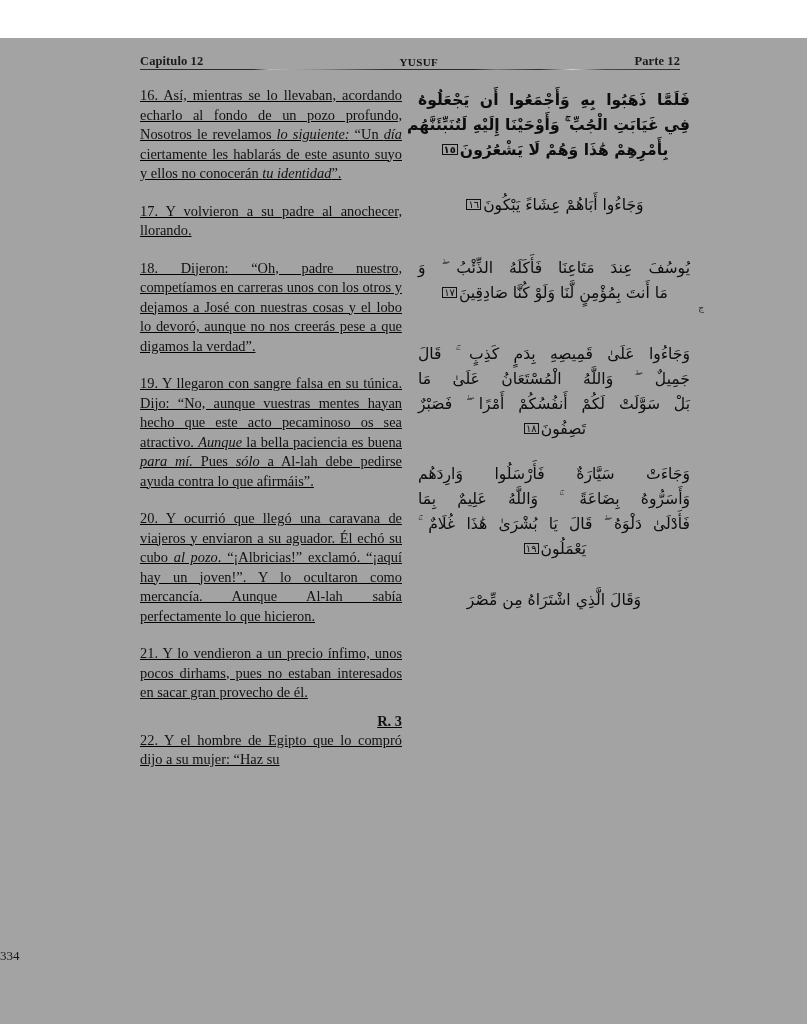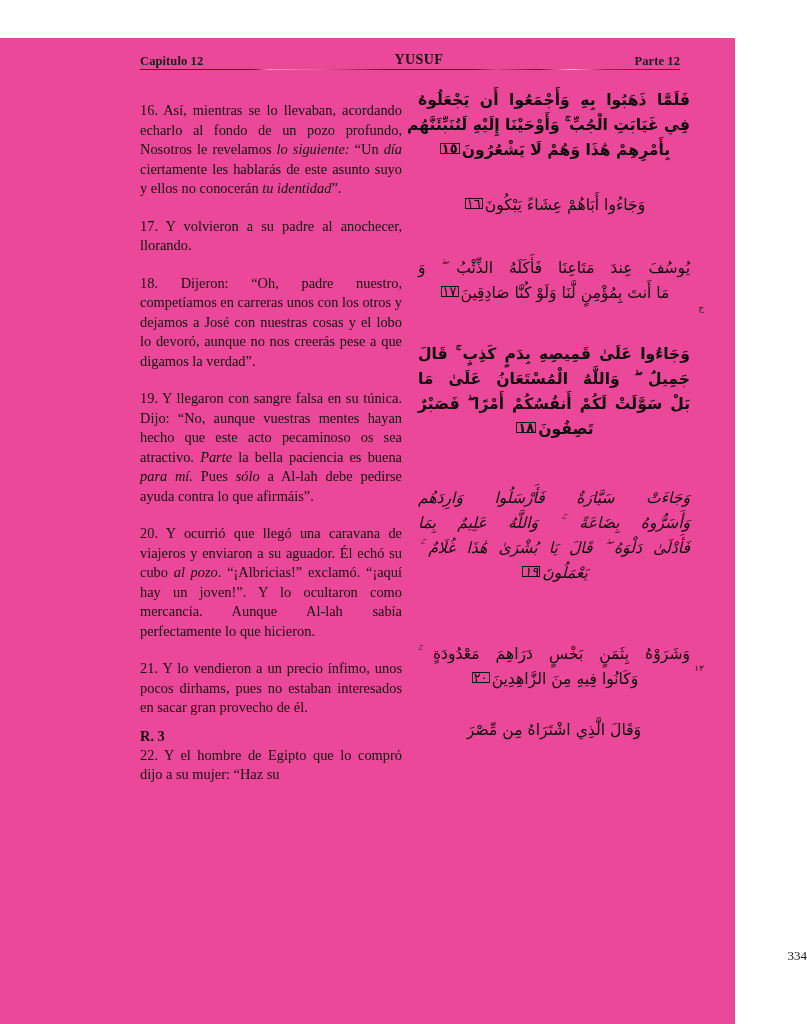--- a/index.html
+++ b/index.html
@@ -11,23 +11,23 @@
     width: 807px;
     height: 1024px;
     font-family: "Liberation Serif", serif;
     overflow: hidden;
     position: relative;
   }
   .page {
     position: absolute;
     left: 0;
     top: 38px;
-    width: 735px;
+    width: 807px;
     height: 986px;
-    background: #ec4899;
+    background: #a3a3a3;
   }
   .top-strip {
     position: absolute;
     left: 0; top: 0;
     width: 807px; height: 38px;
     background: #ffffff;
   }
 
   
   .header {
@@ -47,21 +47,21 @@
   .hdr-item {
     font-weight: bold;
     font-size: 12.5px;
     color: #1b1b1b;
     letter-spacing: 0.1px;
     white-space: nowrap;
     line-height: 14px;
   }
   .hdr-center {
     font-weight: bold;
-    font-size: 14px;
+    font-size: 11px;
     letter-spacing: 0.4px;
     color: #141414;
   }
   .header-rule {
     position: absolute;
     left: 0;
     top: 19px;
     width: 540px;
     height: 1px;
     background: #2a2a2a;
@@ -77,22 +77,23 @@
     top: 48px;
     width: 550px;
   }
   .cols {
     position: relative;
     width: 550px;
   }
   .col-es {
     position: absolute;
     left: 0;
-    top: 15px;
+    top: 0;
     width: 262px;
+    text-decoration: underline;
   }
   .col-ar {
     position: absolute;
     left: 278px;
     top: 0;
     width: 272px;
   }
 
   
   .verse {
@@ -101,21 +102,21 @@
     color: #111;
     text-align: justify;
     text-justify: inter-word;
     margin: 0 0 18px 0;
     -webkit-hyphens: manual;
     hyphens: manual;
   }
   .verse:last-child { margin-bottom: 8px; }
   .verse i { font-style: italic; }
   .rmark {
-    text-align: left;
+    text-align: right;
     font-size: 14.4px;
     line-height: 18px;
     font-weight: bold;
     color: #111;
     margin: 0 0 1px 0;
   }
 
   
   .ayah {
     font-family: "DejaVu Sans", sans-serif;
@@ -127,21 +128,21 @@
     margin: 0 0 16px 0;
     position: relative;
     letter-spacing: 0.2px;
   }
   .ayah .ln { display: block; white-space: nowrap; }
   .ayah .ln.l { text-align: justify; text-align-last: justify; }
   .ayah-num {
     display: inline-block;
     border: 1px solid #111;
     font-family: "DejaVu Sans", sans-serif;
-    font-size: 13px;
+    font-size: 10px;
     line-height: 9px;
     padding: 0 1px;
     margin: 0 2px;
     vertical-align: 2px;
   }
   .margin-mark {
     position: absolute;
     font-family: "DejaVu Sans", sans-serif;
     font-size: 9px;
     line-height: 9px;
@@ -149,21 +150,21 @@
     direction: rtl;
     white-space: nowrap;
   }
 
   
   .folio {
     position: absolute;
     left: 0;
     top: 910px;
     width: 807px;
-    text-align: right;
+    text-align: left;
     font-size: 13px;
     color: #151515;
   }
 </style>
 </head>
 <body>
 
 <div class="top-strip"></div>
 
 <div class="page">
@@ -177,21 +178,21 @@
     <div class="header-rule soft"></div>
   </div>
 
   <div class="body-wrap">
     <div class="cols">
 
       <div class="col-es">
         <p class="verse">16. Así, mientras se lo llevaban, acordando echarlo al fondo de un pozo profundo, Nosotros le revelamos <i>lo siguiente:</i> “Un <i>día</i> ciertamente les hablarás de este asunto suyo y ellos no conocerán <i>tu identidad</i>”.</p>
         <p class="verse">17. Y volvieron a su padre al anochecer, llorando.</p>
         <p class="verse">18. Dijeron: “Oh, padre nuestro, competíamos en carreras unos con los otros y dejamos a José con nuestras cosas y el lobo lo devoró, aunque no nos creerás pese a que digamos la verdad”.</p>
-        <p class="verse">19. Y llegaron con sangre falsa en su túnica. Dijo: “No, aunque vuestras mentes hayan hecho que este acto pecaminoso os sea atractivo. <i>Parte</i> la bella paciencia es buena <i>para mí.</i> Pues <i>sólo</i> a Al-lah debe pedirse ayuda contra lo que afirmáis”.</p>
+        <p class="verse">19. Y llegaron con sangre falsa en su túnica. Dijo: “No, aunque vuestras mentes hayan hecho que este acto pecaminoso os sea atractivo. <i>Aunque</i> la bella paciencia es buena <i>para mí.</i> Pues <i>sólo</i> a Al-lah debe pedirse ayuda contra lo que afirmáis”.</p>
         <p class="verse">20. Y ocurrió que llegó una caravana de viajeros y enviaron a su aguador. Él echó su cubo <i>al pozo</i>. “¡Albricias!” exclamó. “¡aquí hay un joven!”. Y lo ocultaron como mercancía. Aunque Al-lah sabía perfectamente lo que hicieron.</p>
         <p class="verse" style="margin-bottom:9px;">21. Y lo vendieron a un precio ínfimo, unos pocos dirhams, pues no estaban interesados en sacar gran provecho de él.</p>
         <p class="rmark">R. 3</p>
         <p class="verse">22. Y el hombre de Egipto que lo compró dijo a su mujer: “Haz su</p>
       </div>
 
       <div class="col-ar">
 
         <div class="ayah" style="margin-top:2px;margin-bottom:30px;font-weight:bold;">
           <span class="ln l">فَلَمَّا ذَهَبُوا بِهِ وَأَجْمَعُوا أَن يَجْعَلُوهُ</span>
@@ -202,39 +203,34 @@
         <div class="ayah" style="margin-bottom:38px;margin-top:15px;">
           <span class="ln"><span>وَجَاءُوا أَبَاهُمْ عِشَاءً يَبْكُونَ</span><span class="ayah-num">١٦</span></span>
         </div>
 
         <div class="ayah" style="margin-bottom:36px;">
           <span class="ln l">يُوسُفَ عِندَ مَتَاعِنَا فَأَكَلَهُ الذِّئْبُ ۖ وَ</span>
           <span class="ln"><span>مَا أَنتَ بِمُؤْمِنٍ لَّنَا وَلَوْ كُنَّا صَادِقِينَ</span><span class="ayah-num">١٧</span></span>
           <span class="margin-mark" style="right:-14px;top:48px;">ج</span>
         </div>
 
-        <div class="ayah" style="margin-bottom:44px;font-weight:bold;">
+        <div class="ayah" style="margin-bottom:20px;">
           <span class="ln l">وَجَاءُوا عَلَىٰ قَمِيصِهِ بِدَمٍ كَذِبٍ ۚ قَالَ</span>
           <span class="ln l">جَمِيلٌ ۖ وَاللَّهُ الْمُسْتَعَانُ عَلَىٰ مَا</span>
           <span class="ln l">بَلْ سَوَّلَتْ لَكُمْ أَنفُسُكُمْ أَمْرًا ۖ فَصَبْرٌ</span>
           <span class="ln"><span>تَصِفُونَ</span><span class="ayah-num">١٨</span></span>
         </div>
 
-        <div class="ayah" style="margin-bottom:56px;font-style:italic;">
+        <div class="ayah" style="margin-bottom:26px;">
           <span class="ln l">وَجَاءَتْ سَيَّارَةٌ فَأَرْسَلُوا وَارِدَهُم</span>
           <span class="ln l">وَأَسَرُّوهُ بِضَاعَةً ۚ وَاللَّهُ عَلِيمٌ بِمَا</span>
           <span class="ln l">فَأَدْلَىٰ دَلْوَهُ ۖ قَالَ يَا بُشْرَىٰ هَٰذَا غُلَامٌ ۚ</span>
           <span class="ln"><span>يَعْمَلُونَ</span><span class="ayah-num">١٩</span></span>
         </div>
 
-        <div class="ayah" style="margin-bottom:26px;">
-          <span class="ln l">وَشَرَوْهُ بِثَمَنٍ بَخْسٍ دَرَاهِمَ مَعْدُودَةٍ ۚ</span>
-          <span class="ln"><span>وَكَانُوا فِيهِ مِنَ الزَّاهِدِينَ</span><span class="ayah-num">٢٠</span></span>
-          <span class="margin-mark" style="right:-14px;top:22px;">١٢</span>
-        </div>
 
         <div class="ayah">
           <span class="ln">وَقَالَ الَّذِي اشْتَرَاهُ مِن مِّصْرَ</span>
         </div>
 
       </div>
 
     </div>
   </div>
 

